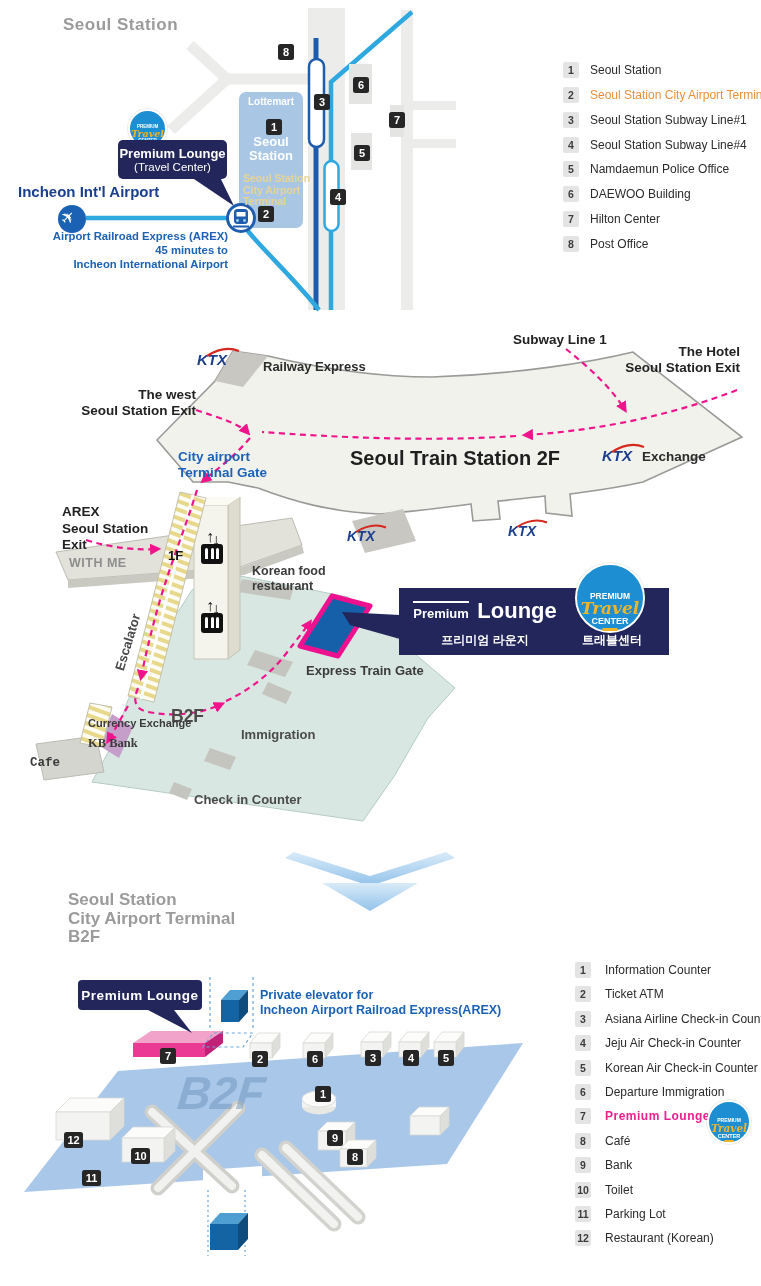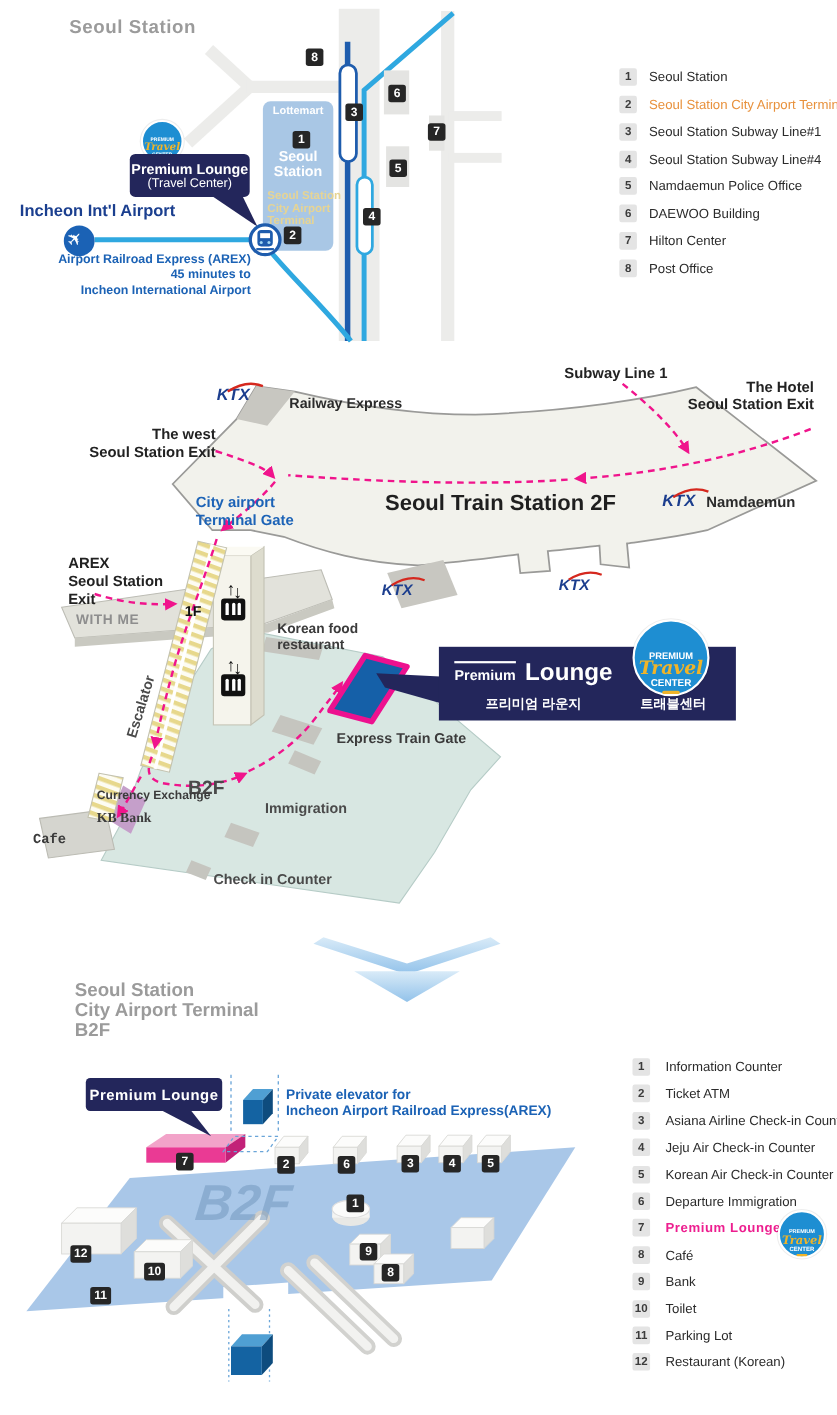--- a/index.html
+++ b/index.html
@@ -325,21 +325,21 @@
 </div>
 
 <div class="b" style="left:350px;top:420px;font-size:20px;color:#1f1f1f;margin-top:27px;">Seoul Train Station 2F</div>
 
 <span class="ktx" style="left:602px;top:448px;font-size:15px;">
   <i>KTX</i>
   <svg width="34" height="10" style="left:9px;top:-5px;">
         <path d="M1,9 Q18,-2 33,4" stroke="#d5281e" stroke-width="2.2" fill="none"></path>
       </svg>
 </span>
-<div class="b" style="left:642px;top:449px;font-size:13.5px;color:#2b2b2b;">Namdaemun</div>
+<div class="b" style="left:642px;top:449px;font-size:13.5px;color:#2b2b2b;">Exchange</div>
 
 <div class="b" style="left:178px;top:449px;font-size:13.5px;color:#1c63b7;line-height:15.5px;">
   <div>City airport</div>
   <div>Terminal Gate</div>
 </div>
 
 <div class="b" style="left:62px;top:504px;font-size:13.5px;color:#222;line-height:16.5px;">
   <div>AREX</div>
   <div>Seoul Station</div>
   <div>Exit</div>

